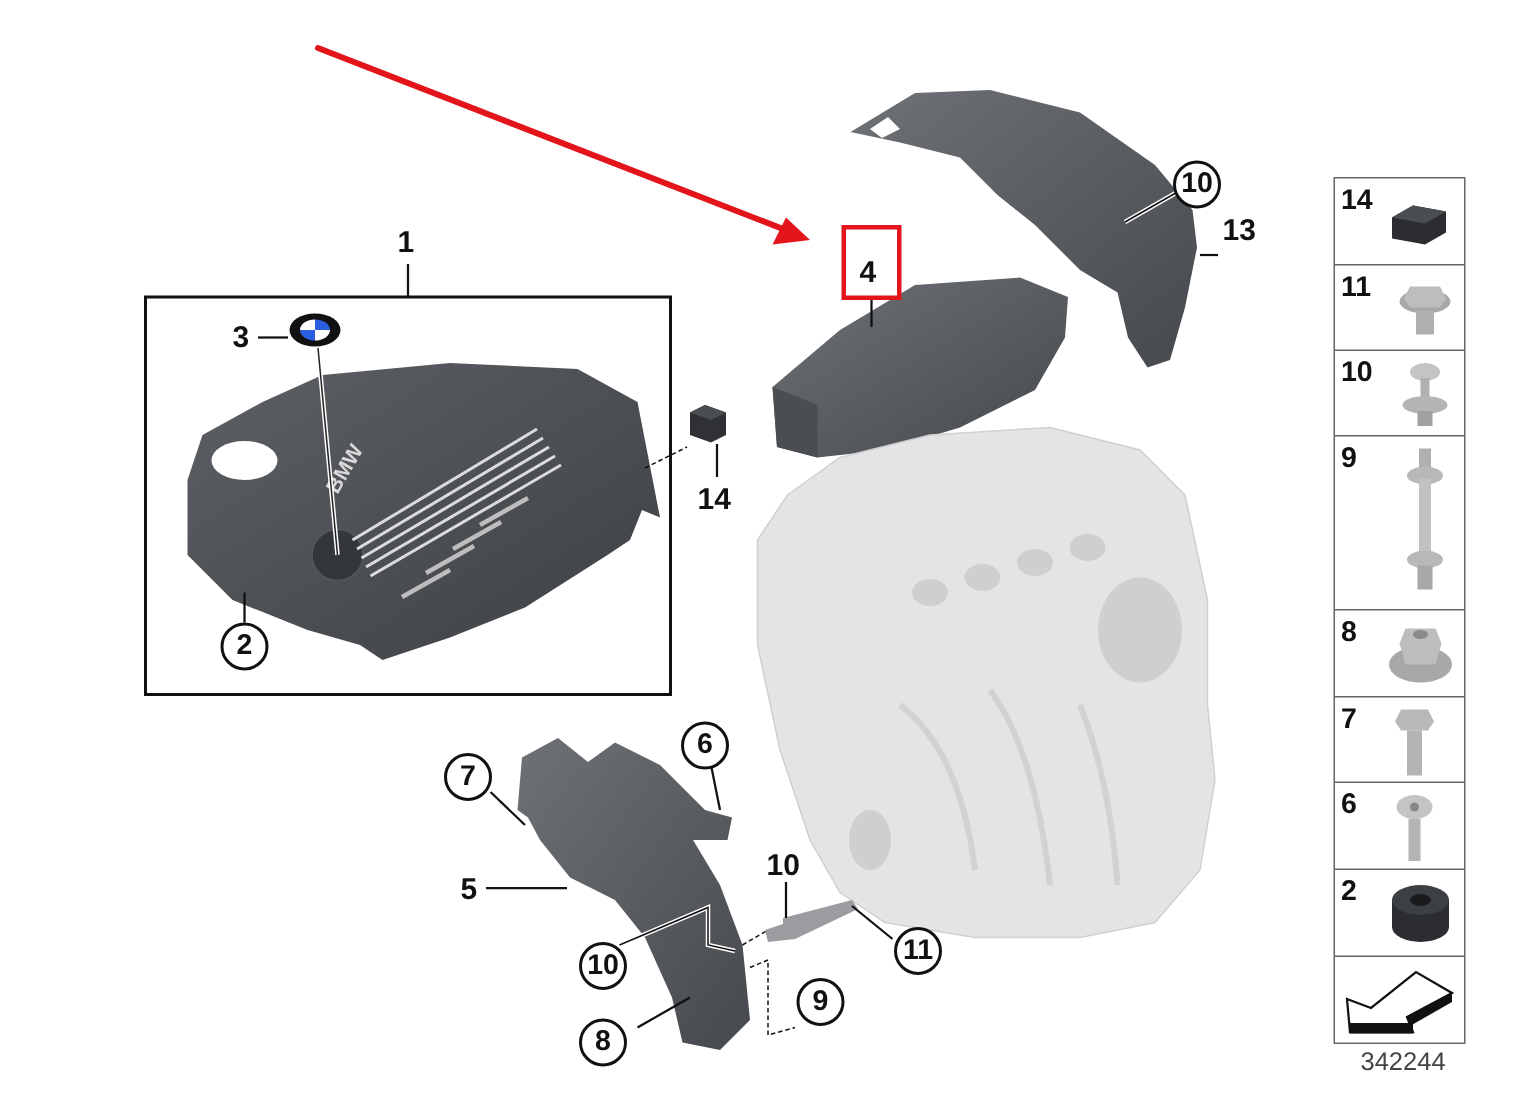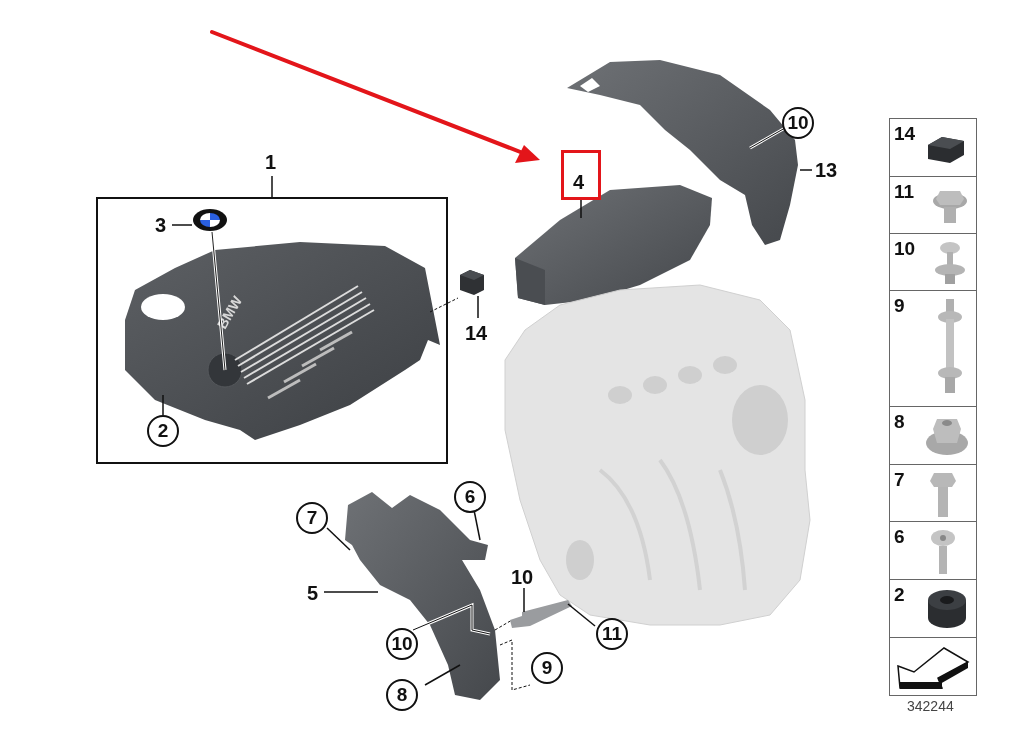--- a/index.html
+++ b/index.html
@@ -8,21 +8,21 @@
   .canvas { position:absolute; left:0; top:0; width:1011px; height:745px; }
   .lbl { position:absolute; font-weight:bold; font-size:20px; color:#111; line-height:1; }
   .circ { position:absolute; width:32px; height:32px; border:2px solid #111; border-radius:50%;
           background:#fff; display:flex; align-items:center; justify-content:center;
           font-weight:bold; font-size:19px; color:#111; box-sizing:border-box; }
   .side-table { position:absolute; left:889px; top:118px; width:86px; border:1.5px solid #666; background:#fff; }
   .side-cell { position:relative; border-bottom:1.5px solid #666; box-sizing:border-box; }
   .side-cell:last-child { border-bottom:none; }
   .side-num { position:absolute; left:4px; top:4px; font-weight:bold; font-size:19px; color:#111; }
   .side-art { position:absolute; right:6px; top:6px; }
-  .figno { position:absolute; left:907px; top:698px; font-size:14px; color:#444; }
+  .figno { position:absolute; left:907px; top:698px; font-size:17px; color:#444; }
   .hl-box { position:absolute; left:561px; top:150px; width:40px; height:50px; border:3px solid #e3151a; box-sizing:border-box; }
 </style>
 </head>
 <body>
 
 <svg class="canvas" width="1011" height="745" viewBox="0 0 1011 745">
   <defs>
     <linearGradient id="gcover" x1="0" y1="0" x2="1" y2="1">
       <stop offset="0" stop-color="#5d6064"></stop>
         <stop offset="1" stop-color="#3c3f43"></stop>
@@ -132,21 +132,21 @@
   <line x1="568" y1="604" x2="595" y2="626" stroke="#111" stroke-width="1.5"></line>
 </svg>
 
 <div class="lbl" style="left:265px;top:152px;">1</div>
 <div class="lbl" style="left:155px;top:215px;">3</div>
 <div class="circ" style="left:147px;top:415px;">2</div>
 <div class="lbl" style="left:465px;top:323px;">14</div>
 <div class="hl-box"></div>
 <div class="lbl" style="left:573px;top:172px;">4</div>
 <div class="circ" style="left:782px;top:107px;">10</div>
-<div class="lbl" style="left:815px;top:160px;">13</div>
+<div class="lbl" style="left:815px;top:144px;">13</div>
 <div class="circ" style="left:296px;top:502px;">7</div>
 <div class="circ" style="left:454px;top:481px;">6</div>
 <div class="lbl" style="left:307px;top:583px;">5</div>
 <div class="lbl" style="left:511px;top:567px;">10</div>
 <div class="circ" style="left:386px;top:628px;">10</div>
 <div class="circ" style="left:596px;top:618px;">11</div>
 <div class="circ" style="left:531px;top:652px;">9</div>
 <div class="circ" style="left:386px;top:679px;">8</div>
 
 <div class="side-table">

